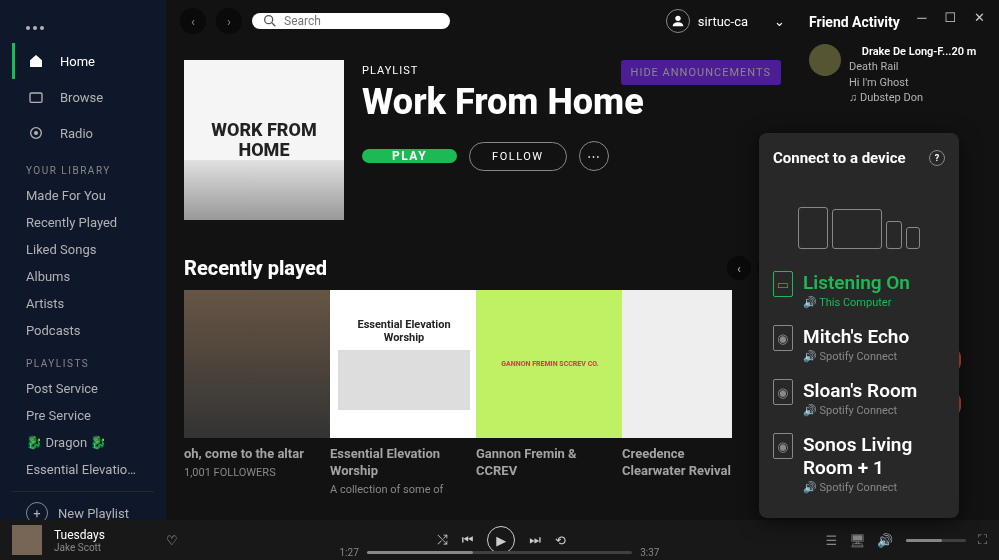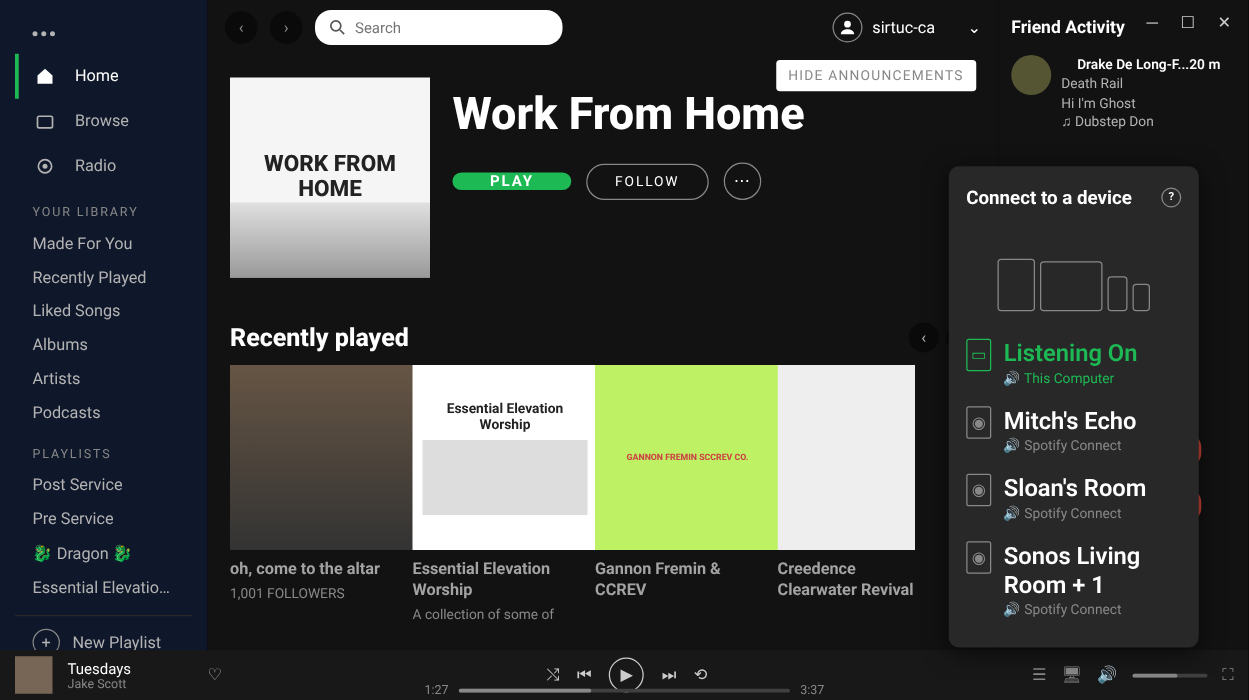--- a/index.html
+++ b/index.html
@@ -11,35 +11,35 @@
 .nav-item{display:flex;align-items:center;padding:8px 14px;cursor:pointer;gap:14px}
 .nav-item.active{color:#fff;border-left:3px solid #1db954;padding-left:11px}
 .nav-item .ico{width:20px;height:20px;display:flex;align-items:center;justify-content:center}
 .section-title{font-size:10px;letter-spacing:1.5px;color:#888;padding:14px 14px 6px}
 .lib-item{padding:6px 14px;cursor:pointer;font-size:13px;white-space:nowrap;overflow:hidden;text-overflow:ellipsis}
 .new-pl{display:flex;align-items:center;gap:10px;padding:10px 14px;border-top:1px solid #282828;margin-top:8px;cursor:pointer}
 .new-pl .plus{width:22px;height:22px;border:1px solid #888;border-radius:50%;display:flex;align-items:center;justify-content:center}
 .main{flex:1;background:#121212;display:flex;flex-direction:column;position:relative}
 .topbar{display:flex;align-items:center;padding:8px 14px;gap:10px}
 .navbtn{width:26px;height:26px;background:#0a0a0a;border-radius:50%;display:flex;align-items:center;justify-content:center;cursor:pointer;color:#888}
-.search{flex:0 0 140px;height:28px;background:#fff;border-radius:13px;display:flex;align-items:center;padding:0 10px;gap:6px;color:#555}
+.search{flex:0 0 140px;height:16px;background:#fff;border-radius:13px;display:flex;align-items:center;padding:0 10px;gap:6px;color:#555}
 .search input{border:none;outline:none;background:none;font-size:12px;flex:1}
 .spacer{flex:1}
 .user{display:flex;align-items:center;gap:8px;cursor:pointer;color:#fff}
 .user .av{width:24px;height:24px;border:1px solid #888;border-radius:50%;display:flex;align-items:center;justify-content:center}
 .content{flex:1;overflow:hidden;padding:0 18px}
 .hero{display:flex;gap:18px;padding:18px 0;position:relative}
 .cover{width:160px;height:160px;background:#f5f5f5;display:flex;flex-direction:column;align-items:center;justify-content:center;color:#222;font-weight:800;text-align:center;line-height:1.1;position:relative}
 .cover .txt{font-size:18px;padding:10px}
 .cover .desk{position:absolute;bottom:0;width:100%;height:60px;background:linear-gradient(#e0e0e0,#999)}
 .hero-text{flex:1;padding-top:4px}
 .ptype{font-size:11px;letter-spacing:1px;color:#fff}
 .ptitle{font-size:36px;font-weight:800;color:#fff;margin:4px 0}
 .pdesc{font-size:12px;color:#aaa}
-.hide-ann{position:absolute;top:4px;right:0;font-size:11px;letter-spacing:1px;color:#888;background:#ffffff;padding:6px 10px;border-radius:3px;cursor:pointer}
+.hide-ann{position:absolute;top:18px;right:0;font-size:11px;letter-spacing:1px;color:#888;background:#4c1d95;padding:6px 10px;border-radius:3px;cursor:pointer}
 .actions{display:flex;gap:12px;margin-top:18px;align-items:center}
 .btn-play{background:#1db954;color:#fff;border:none;padding:0 30px;border-radius:18px;font-size:12px;letter-spacing:1.5px;font-weight:700;cursor:pointer}
 .btn-follow{background:none;color:#fff;border:1px solid #888;padding:7px 22px;border-radius:18px;font-size:11px;letter-spacing:1.5px;cursor:pointer}
 .btn-more{width:30px;height:30px;border:1px solid #888;border-radius:50%;display:flex;align-items:center;justify-content:center;cursor:pointer;color:#fff}
 .rp-head{display:flex;align-items:center;justify-content:space-between;padding:18px 0 10px}
 .rp-head h2{color:#fff;font-size:20px;font-weight:800}
 .rp-nav{display:flex;gap:6px}
 .rp-nav span{width:24px;height:24px;background:#0a0a0a;border-radius:50%;display:flex;align-items:center;justify-content:center;cursor:pointer}
 .rp-grid{display:flex;gap:14px}
 .card{width:132px}
@@ -165,20 +165,21 @@
         <span style="margin-left:18px">⌄</span>
       </div>
     </div>
     <div class="content">
       <div class="hero">
         <div class="cover">
             <div class="txt">WORK FROM HOME</div>
             <div class="desk"></div>
           </div>
         <div class="hero-text">
+          <div class="ptype">PLAYLIST</div>
           <div class="ptitle">Work From Home</div>
           <div class="actions">
             <button class="btn-play">PLAY</button>
             <button class="btn-follow">FOLLOW</button>
             <div class="btn-more">⋯</div>
           </div>
         </div>
         <div class="hide-ann">HIDE ANNOUNCEMENTS</div>
       </div>
       <div class="rp-head">

